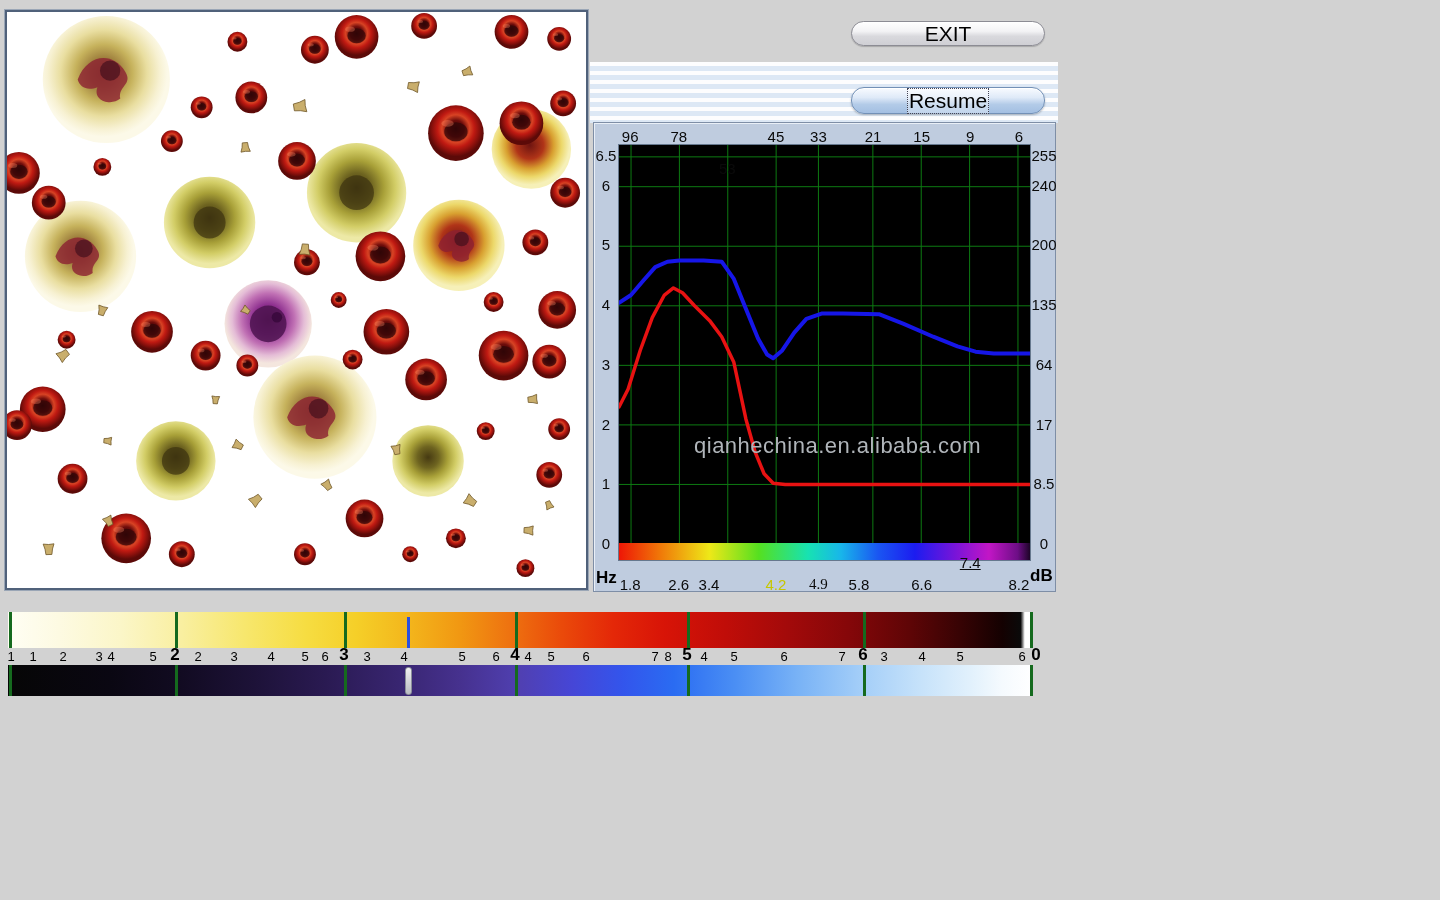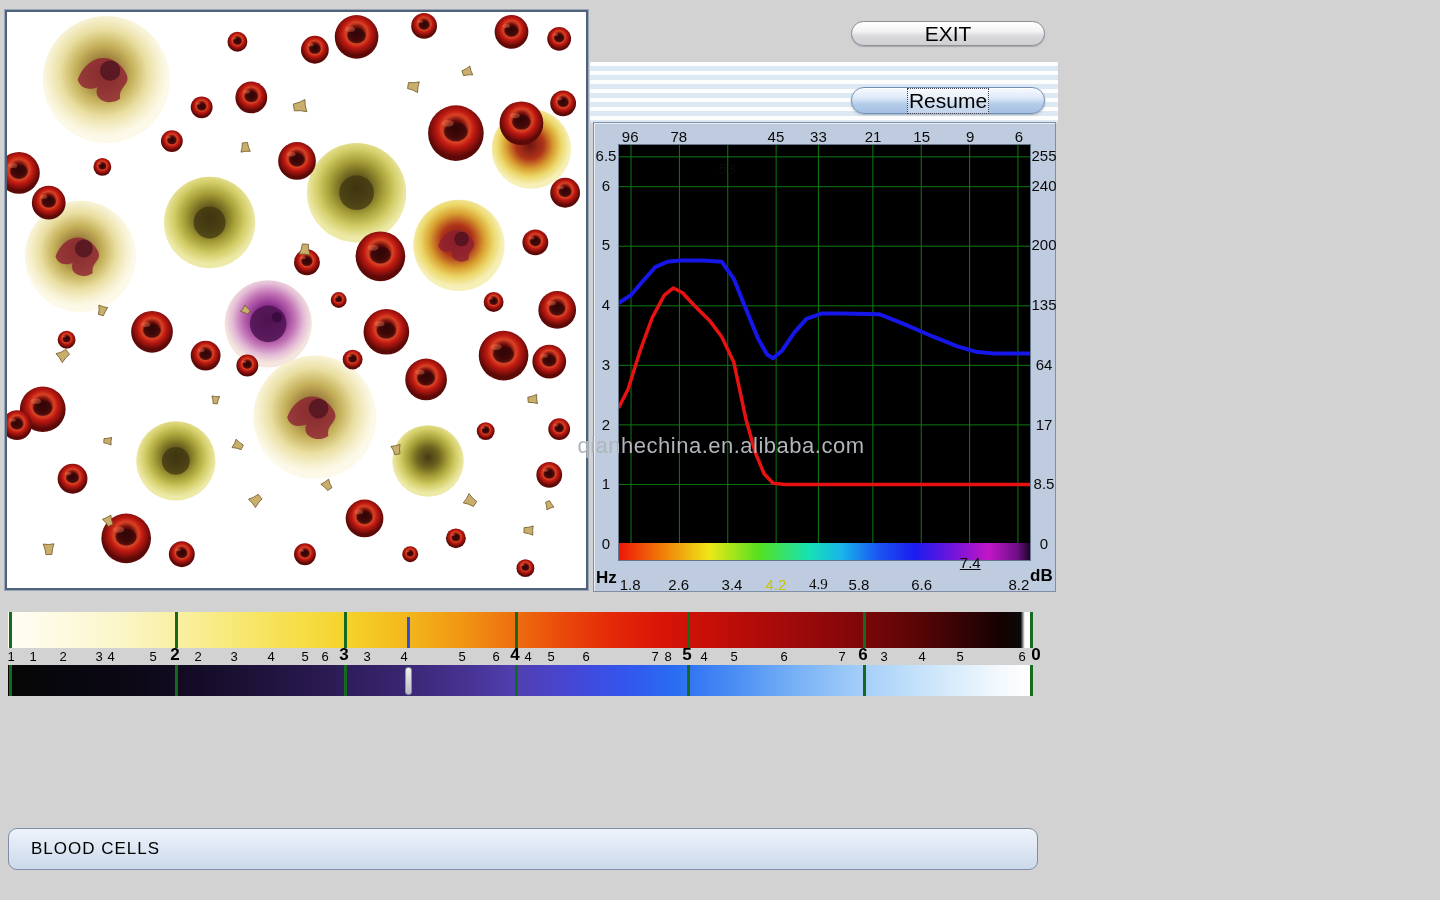--- a/index.html
+++ b/index.html
@@ -29,21 +29,21 @@
 
   
   .chart-panel{position:absolute;left:593px;top:122px;width:463px;height:470px;
     background:#bfccdf;border:1px solid #7e8ea6;box-shadow:inset 1px 1px 0 #e9eff7}
   .plot{position:absolute;left:24px;top:21px;width:413px;height:417px;background:#000;border:1px solid #66788e}
   .plot svg{position:absolute;left:0;top:0;width:411px;height:399px;display:block}
   .rainbow{position:absolute;left:0;bottom:0;width:100%;height:17px;
     background:linear-gradient(90deg,#ee1606 0%,#f07808 10%,#eee818 22%,#55e020 34%,#17e2b2 46%,#18b6ea 54%,#1a56f2 63%,#1c1cf0 72%,#7a14d8 82%,#c216c6 90%,#6d0e86 97%,#1d0427 100%)}
   .axis-label{position:absolute;font-size:15px;color:#0a0a0a;white-space:nowrap;transform:translateX(-50%)}
   .corner-label{position:absolute;font-weight:bold;font-size:17px;color:#000}
-  .watermark{position:absolute;left:-133px;top:310px;width:520px;text-align:center;font-size:22px;
+  .watermark{position:absolute;left:-133px;top:310px;width:520px;text-align:right;font-size:22px;
     color:#b0b5ba;letter-spacing:.5px;pointer-events:none;z-index:5}
 
   
   .spectrum{position:absolute;left:8px;top:612px;width:1025px;height:86px}
   .bar-top{position:absolute;left:0;top:0;width:100%;height:36px;
     background:linear-gradient(90deg,#fffef4 0%,#fdfae2 5%,#fbf6c8 11%,#f9efa0 17%,#f7e76e 23%,#f6dd42 29%,#f5cf28 34%,#f3b61c 39%,#f19812 44%,#ee7210 49%,#ea4a0a 54%,#e42808 59%,#d81407 64%,#c00d08 70%,#a30a0a 76%,#850709 82%,#5e0506 88%,#360304 93%,#140101 97%,#0a0a0a 98.8%,#ffffff 99.2%,#ffffff 100%)}
   .bar-bottom{position:absolute;left:0;top:53px;width:100%;height:31px;
     background:linear-gradient(90deg,#060606 0%,#0a0712 10%,#120b22 17%,#1d1238 24%,#2a1a52 31%,#382570 38%,#46318e 44%,#5040b2 50%,#4646d6 55%,#3355ec 60%,#2a6cf2 65%,#4b8ff4 71%,#78b2f6 77%,#a2cdf8 83%,#c6e2fa 89%,#e2f1fc 94%,#f5fafe 97%,#ffffff 100%)}
   .scale-num{position:absolute;top:37px;height:16px;line-height:16px;font-size:13px;color:#000;transform:translateX(-50%)}
   .scale-num.big{font-size:17px;font-weight:bold;top:35px}
@@ -339,21 +339,21 @@
       <div class="axis-label" style="left: 84.7353px; top: 5px;">78</div>
       <div class="axis-label" style="left: 133.324px; top: 5px; margin-top: 32px;">53</div>
       <div class="axis-label" style="left: 181.912px; top: 5px;">45</div>
       <div class="axis-label" style="left: 224.426px; top: 5px;">33</div>
       <div class="axis-label" style="left: 279.088px; top: 5px;">21</div>
       <div class="axis-label" style="left: 327.676px; top: 5px;">15</div>
       <div class="axis-label" style="left: 376.265px; top: 5px;">9</div>
       <div class="axis-label" style="left: 424.853px; top: 5px;">6</div>
       <div class="axis-label" style="left: 36.1471px; top: 453px;">1.8</div>
       <div class="axis-label" style="left: 84.7353px; top: 453px;">2.6</div>
-      <div class="axis-label" style="left: 138px; top: 453px;">3.4</div>
+      <div class="axis-label" style="left: 115px; top: 453px;">3.4</div>
       <div class="axis-label" style="left: 181.912px; top: 453px; color: rgb(198, 198, 0);">4.2</div>
       <div class="axis-label" style="left: 224.426px; top: 453px; font-family: Liberation Serif, serif;">4.9</div>
       <div class="axis-label" style="left: 265px; top: 453px;">5.8</div>
       <div class="axis-label" style="left: 327.676px; top: 453px;">6.6</div>
       <div class="axis-label" style="left: 376.265px; top: 431px; text-decoration: underline;">7.4</div>
       <div class="axis-label" style="left: 424.853px; top: 453px;">8.2</div>
       <div class="axis-label" style="left: 12px; top: 23.9403px;">6.5</div>
       <div class="axis-label" style="left: 12px; top: 53.791px;">6</div>
       <div class="axis-label" style="left: 12px; top: 113.493px;">5</div>
       <div class="axis-label" style="left: 12px; top: 173.194px;">4</div>
@@ -419,17 +419,14 @@
       <div class="tick t-top" style="left: 679px;"></div>
       <div class="tick t-bot" style="left: 679px;"></div>
       <div class="tick t-top" style="left: 855px;"></div>
       <div class="tick t-bot" style="left: 855px;"></div>
       <div class="tick t-top" style="left: 1022px;"></div>
       <div class="tick t-bot" style="left: 1022px;"></div>
       <div class="marker-top" style="left: 399px;"></div>
       <div class="marker-bottom" style="left: 397px;"></div>
     </div>
 
-  <div class="status-bar">
-    <span>BLOOD  CELLS</span>
-  </div>
 
 </div>
 
 </body></html>

